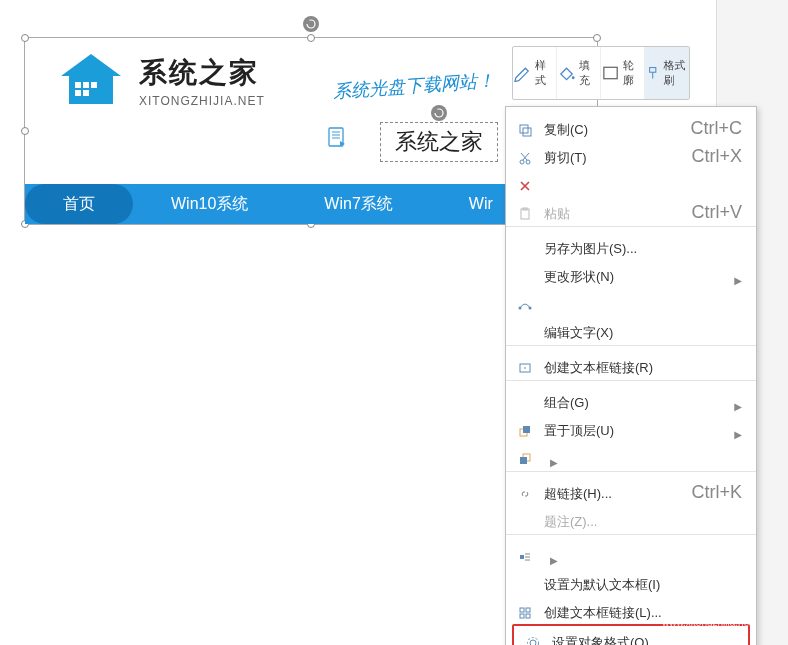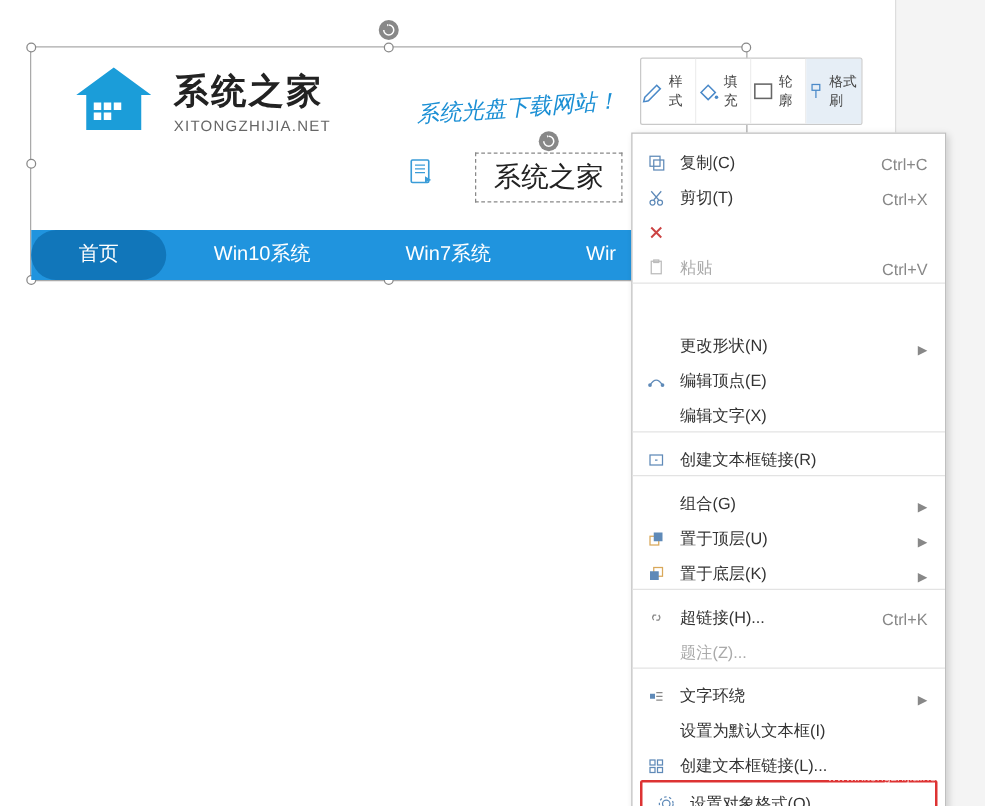--- a/index.html
+++ b/index.html
@@ -28,21 +28,21 @@
 .tb-item { width: 44px; height: 52px; display: flex; flex-direction: row; align-items: center; justify-content: center; gap: 3px; border-right: 1px solid #eee; cursor: pointer; }
 .tb-item:last-child { border-right: none; background: #e6eef6; }
 .tb-item svg { width: 20px; height: 18px; }
 .tb-label { font-size: 11px; color: #444; }
 
 .ctx-menu { position: absolute; left: 505px; top: 106px; width: 252px; background: #fff; border: 1px solid #bfbfbf; box-shadow: 2px 2px 6px rgba(0,0,0,0.18); z-index: 10; padding: 4px 0; }
 .ctx-item { display: flex; align-items: flex-end; height: 28px; padding: 0 14px 0 10px; font-size: 13px; color: #333; cursor: pointer; }
 .ctx-item.disabled { color: #aaa; cursor: default; }
 .ctx-icon { width: 18px; height: 18px; margin-right: 10px; display: flex; align-items: center; justify-content: center; }
 .ctx-label { flex: 1; }
-.ctx-shortcut { color: #888; font-size: 13px; }
+.ctx-shortcut { color: #888; font-size: 18px; }
 .ctx-arrow { color: #888; font-size: 10px; margin-left: 6px; }
 .ctx-sep { height: 1px; background: #e3e3e3; margin: 3px 0; }
 .ctx-highlight { border: 2px solid #d33; margin: 2px 6px; border-radius: 2px; }
 .ctx-highlight .ctx-item { height: 26px; }
 
 .right-strip { position: absolute; right: 0; top: 0; bottom: 0; width: 72px; background: #f4f4f4; border-left: 1px solid #ddd; }
 .watermark { position: absolute; right: 36px; bottom: 22px; display: flex; align-items: center; gap: 6px; color: #fff; font-size: 14px; opacity: 0.9; z-index: 20; }
 .wm-house { width: 34px; height: 28px; }
 .watermark .wm-sub { position: absolute; right: 0; top: 22px; font-size: 10px; color: #fff; opacity: 0.8; }
 </style>
@@ -174,35 +174,35 @@
           <rect x="3" y="2" width="8" height="10" fill="none" stroke="#bbb"></rect>
           <rect x="5" y="1" width="4" height="2" fill="none" stroke="#bbb"></rect>
         </svg>
       </span>
     <span class="ctx-label">粘贴</span>
     <span class="ctx-shortcut">Ctrl+V</span>
   </div>
   <div class="ctx-sep"></div>
   <div class="ctx-item">
     <span class="ctx-icon"></span>
+    <span class="ctx-label">另存为图片(S)...</span>
   </div>
   <div class="ctx-item">
     <span class="ctx-icon"></span>
     <span class="ctx-label">更改形状(N)</span>
     <span class="ctx-arrow">▶</span>
   </div>
   <div class="ctx-item">
     <span class="ctx-icon">
         <svg width="14" height="14" viewBox="0 0 14 14">
           <path d="M2 10 Q7 2 12 10" fill="none" stroke="#5f8ab8"></path>
           <circle cx="2" cy="10" r="1.5" fill="#5f8ab8"></circle>
           <circle cx="12" cy="10" r="1.5" fill="#5f8ab8"></circle>
         </svg>
       </span>
-    <span class="ctx-label">编辑顶点(E)</span>
   </div>
   <div class="ctx-item">
     <span class="ctx-icon"></span>
     <span class="ctx-label">编辑文字(X)</span>
   </div>
   <div class="ctx-sep"></div>
   <div class="ctx-item">
     <span class="ctx-icon">
         <svg width="14" height="14" viewBox="0 0 14 14">
           <rect x="2" y="3" width="10" height="8" fill="none" stroke="#5f8ab8"></rect>
@@ -227,21 +227,20 @@
     <span class="ctx-label">置于顶层(U)</span>
     <span class="ctx-arrow">▶</span>
   </div>
   <div class="ctx-item">
     <span class="ctx-icon">
         <svg width="14" height="14" viewBox="0 0 14 14">
           <rect x="5" y="2" width="7" height="7" fill="none" stroke="#d9a85a"></rect>
           <rect x="2" y="5" width="7" height="7" fill="#5f8ab8"></rect>
         </svg>
       </span>
-    <span class="ctx-label">置于底层(K)</span>
     <span class="ctx-arrow">▶</span>
   </div>
   <div class="ctx-sep"></div>
   <div class="ctx-item">
     <span class="ctx-icon">
         <svg width="14" height="14" viewBox="0 0 14 14">
           <path d="M5 9 A3 3 0 0 1 5 5 L7 5 M9 5 A3 3 0 0 1 9 9 L7 9" fill="none" stroke="#888"></path>
         </svg>
       </span>
     <span class="ctx-label">超链接(H)...</span>
@@ -254,21 +253,20 @@
   <div class="ctx-sep"></div>
   <div class="ctx-item">
     <span class="ctx-icon">
         <svg width="14" height="14" viewBox="0 0 14 14">
           <rect x="2" y="5" width="4" height="4" fill="#5f8ab8"></rect>
           <line x1="7" y1="4" x2="12" y2="4" stroke="#888"></line>
           <line x1="7" y1="7" x2="12" y2="7" stroke="#888"></line>
           <line x1="7" y1="10" x2="12" y2="10" stroke="#888"></line>
         </svg>
       </span>
-    <span class="ctx-label">文字环绕</span>
     <span class="ctx-arrow">▶</span>
   </div>
   <div class="ctx-item">
     <span class="ctx-icon"></span>
     <span class="ctx-label">设置为默认文本框(I)</span>
   </div>
   <div class="ctx-item">
     <span class="ctx-icon">
         <svg width="14" height="14" viewBox="0 0 14 14">
           <rect x="2" y="2" width="4" height="4" fill="none" stroke="#5f8ab8"></rect>

